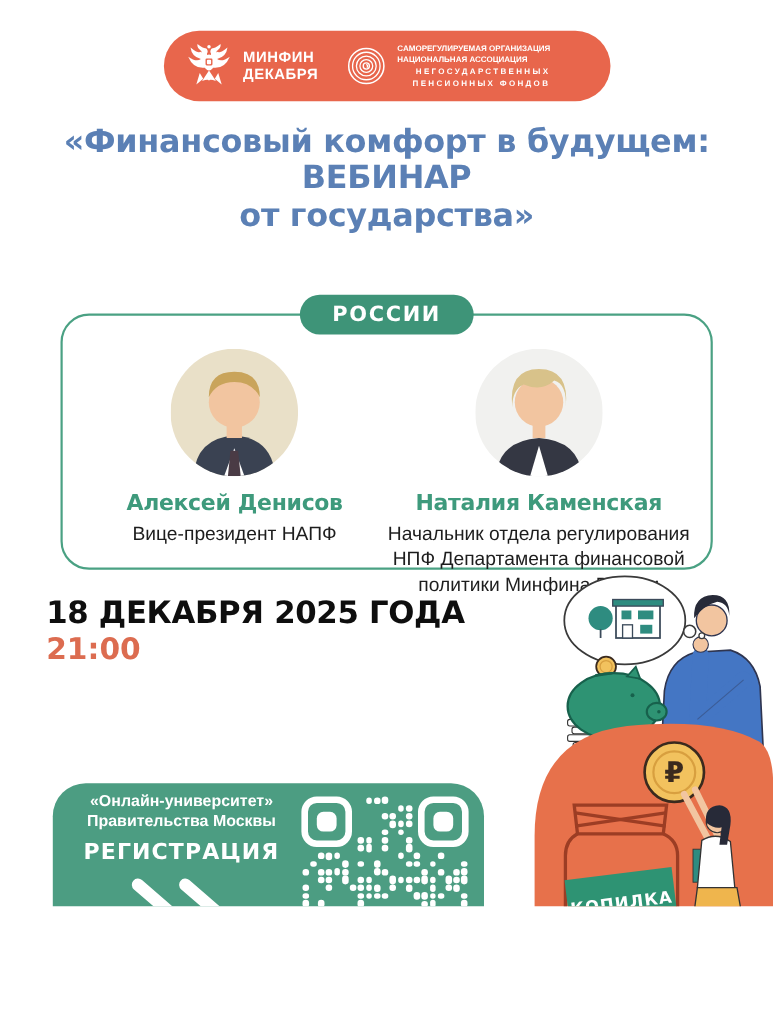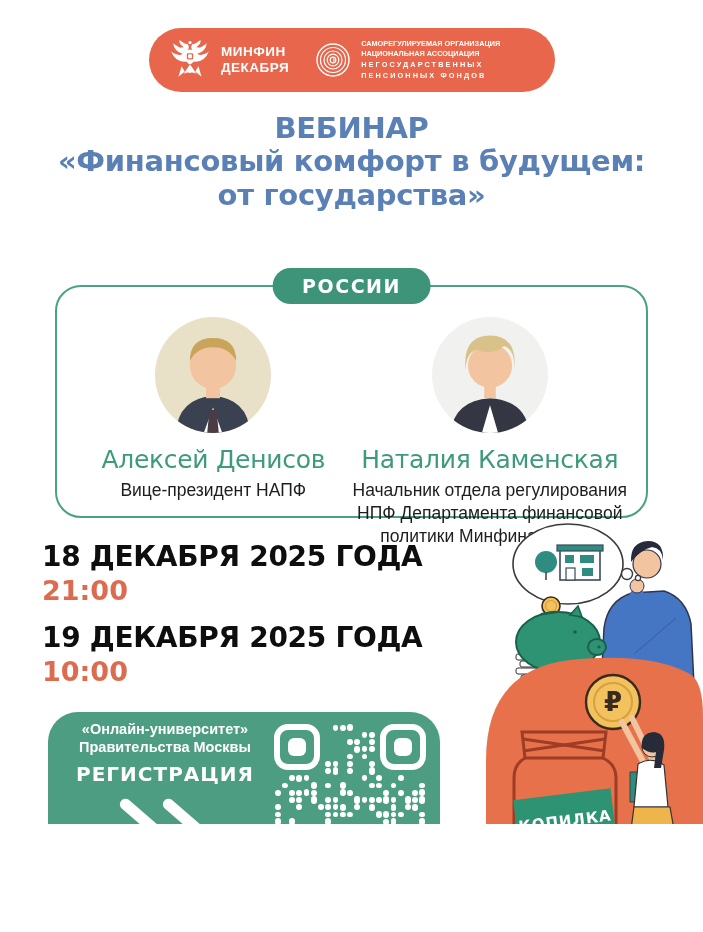--- a/index.html
+++ b/index.html
@@ -13,21 +13,21 @@
   
   .banner {
     position:absolute; left:149px; top:28px; width:406px; height:64px;
     background:#E8664C; border-radius:34px;
     display:flex; align-items:center; padding:0 20px; gap:10px;
   }
   .eagle-wrap { flex:0 0 auto; width:42px; height:42px; }
   .minfin-text { color:#fff; font-weight:700; font-size:13.5px; line-height:1.15; letter-spacing:.5px; }
   .rings-wrap { flex:0 0 auto; width:36px; height:36px; margin-left:16px; }
   .napf-text { color:#fff; font-weight:700; font-size:7.3px; line-height:1.45; white-space:nowrap; }
-  .napf-text .sp { letter-spacing:2.1px; }
+  .napf-text .sp { letter-spacing:2.1px;text-align:right; }
 
   
   .title {
     position:absolute; left:0; top:112px; width:100%;
     text-align:center; color:#5B80B5;
     font-family:"DejaVu Sans","Liberation Sans",sans-serif;
     font-weight:700; font-size:29px; line-height:1.15; letter-spacing:-0.3px;
   }
 
   
@@ -38,21 +38,21 @@
   .speakers-pill {
     position:absolute; left:50%; top:-19px; transform:translateX(-50%);
     background:#3E9478; color:#fff; border-radius:20px;
     padding:7px 30px; font-weight:700; font-size:19px; letter-spacing:1.5px;
     font-family:"DejaVu Sans","Liberation Sans",sans-serif;
   }
   .speakers-row { display:flex; justify-content:space-between; padding:30px 18px 0 18px; }
   .speaker { width:292px; display:flex; flex-direction:column; align-items:center; text-align:center; }
   .avatar { width:116px; height:116px; border-radius:50%; overflow:hidden; flex:0 0 auto; }
   .speaker-name {
-    margin-top:12px; color:#3E9A7C; font-weight:400; font-size:25px;
+    margin-top:12px; color:#3E9A7C; font-weight:700; font-size:20px;
     font-family:"DejaVu Sans","Liberation Sans",sans-serif; letter-spacing:-0.3px;
   }
   .speaker-role { margin-top:5px; color:#1d1d1d; font-size:17.5px; line-height:1.32; }
 
   
   .schedule { position:absolute; left:42px; top:540px; }
   .sched-item { margin-bottom:15px; }
   .sched-date {
     color:#0e0e0e; font-weight:700; font-size:28px; letter-spacing:-0.3px;
     font-family:"DejaVu Sans","Liberation Sans",sans-serif;
@@ -141,22 +141,22 @@
     </div>
     <div class="napf-text">
       <div>САМОРЕГУЛИРУЕМАЯ ОРГАНИЗАЦИЯ</div>
       <div>НАЦИОНАЛЬНАЯ АССОЦИАЦИЯ</div>
       <div class="sp">НЕГОСУДАРСТВЕННЫХ</div>
       <div class="sp">ПЕНСИОННЫХ ФОНДОВ</div>
     </div>
   </div>
 
   <div class="title">
+    <div>«Финансовый комфорт в будущем:</div>
     <div>ВЕБИНАР</div>
-    <div>«Финансовый комфорт в будущем:</div>
     <div>от государства»</div>
   </div>
 
   <div class="speakers-card">
     <div class="speakers-pill">РОССИИ</div>
     <div class="speakers-row">
 
       <div class="speaker">
         <div class="avatar">
           <svg viewBox="0 0 100 100" width="116" height="116">
@@ -188,24 +188,20 @@
         <div class="speaker-role">Начальник отдела регулирования НПФ Департамента финансовой политики Минфина России</div>
       </div>
 
     </div>
   </div>
 
   <div class="schedule">
     <div class="sched-item">
       <div class="sched-date">18 ДЕКАБРЯ 2025 ГОДА</div>
       <div class="sched-time">21:00</div>
-    </div>
-    <div class="sched-item">
-      <div class="sched-date">19 ДЕКАБРЯ 2025 ГОДА</div>
-      <div class="sched-time">10:00</div>
     </div>
   </div>
 
   <div class="reg-card">
     <div class="reg-left">
       <div class="reg-org">
         <div>«Онлайн-университет»</div>
         <div>Правительства Москвы</div>
       </div>
       <div class="reg-action">РЕГИСТРАЦИЯ</div>

